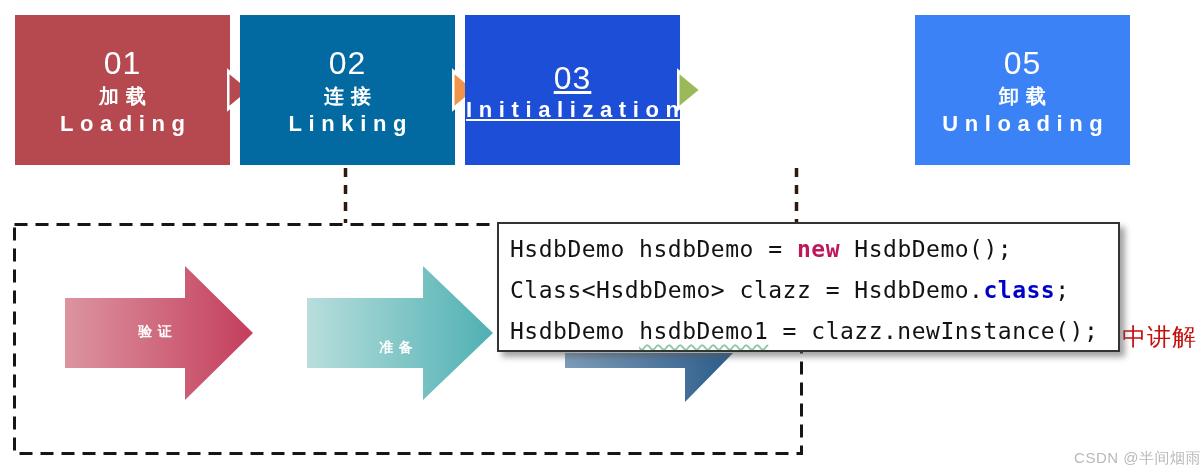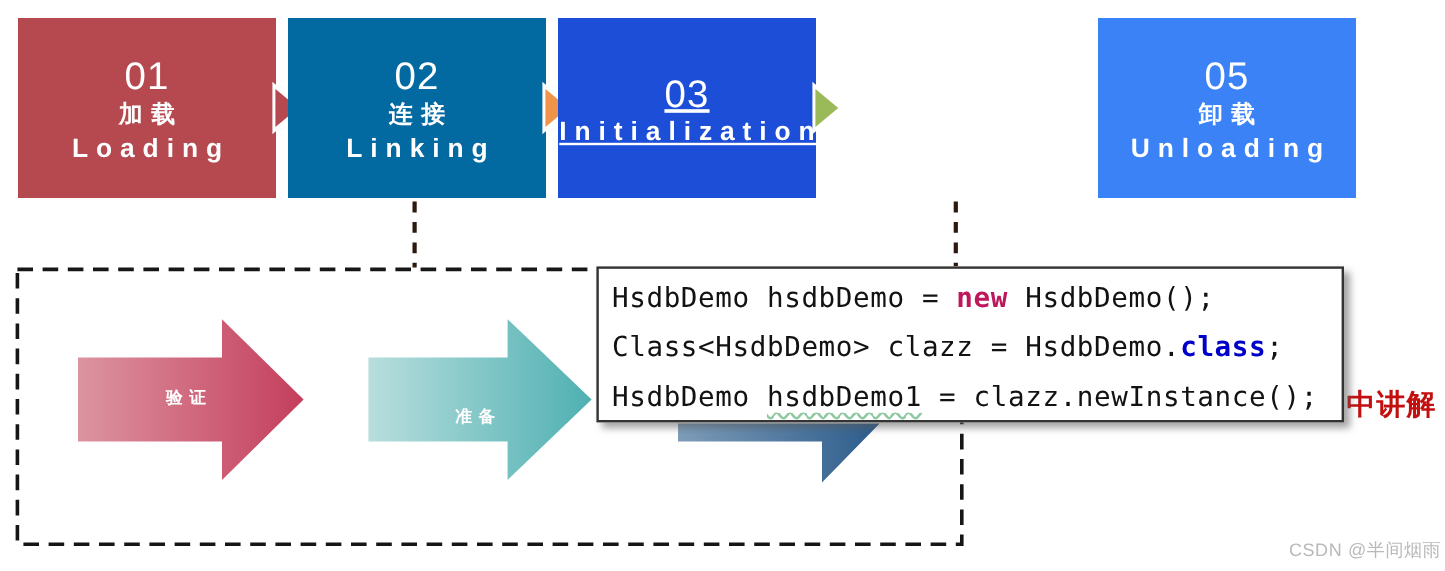--- a/index.html
+++ b/index.html
@@ -37,21 +37,21 @@
     letter-spacing:.5px;color:#121212;white-space:pre;
   }
   .code-line .kw{font-weight:bold;}
   .code-line .squiggle{
     text-decoration-line:underline;text-decoration-style:wavy;
     text-decoration-color:#8fc9a1;text-decoration-thickness:2px;text-underline-offset:5px;
   }
   
   .annotation{
     position:absolute;left:1122px;top:321px;z-index:4;
-    font-size:24px;font-weight:bold;letter-spacing:1px;white-space:nowrap;
+    font-size:24px;font-weight:normal;letter-spacing:1px;white-space:nowrap;
   }
   .watermark{
     position:absolute;right:3px;top:449px;z-index:6;
     font-size:15px;color:#b9b9b9;letter-spacing:.5px;white-space:nowrap;
   }
 </style>
 </head>
 <body>
 
 <div class="canvas">

